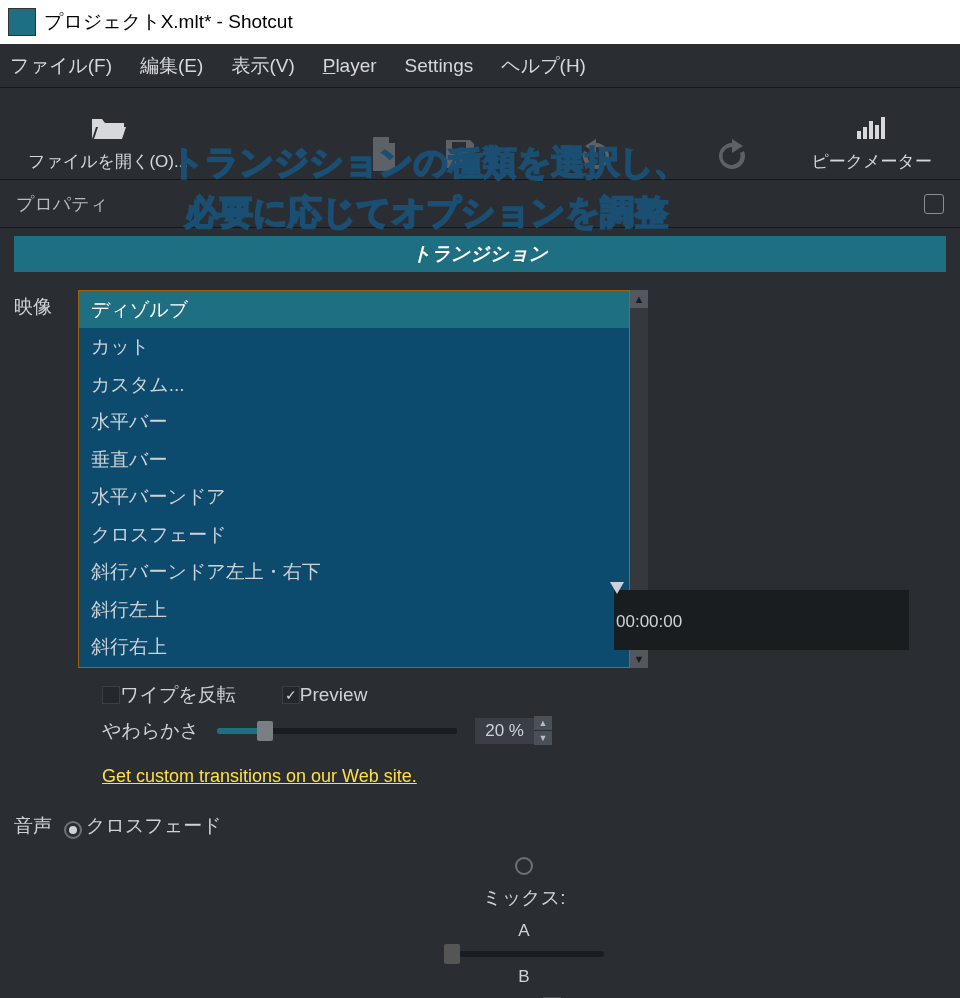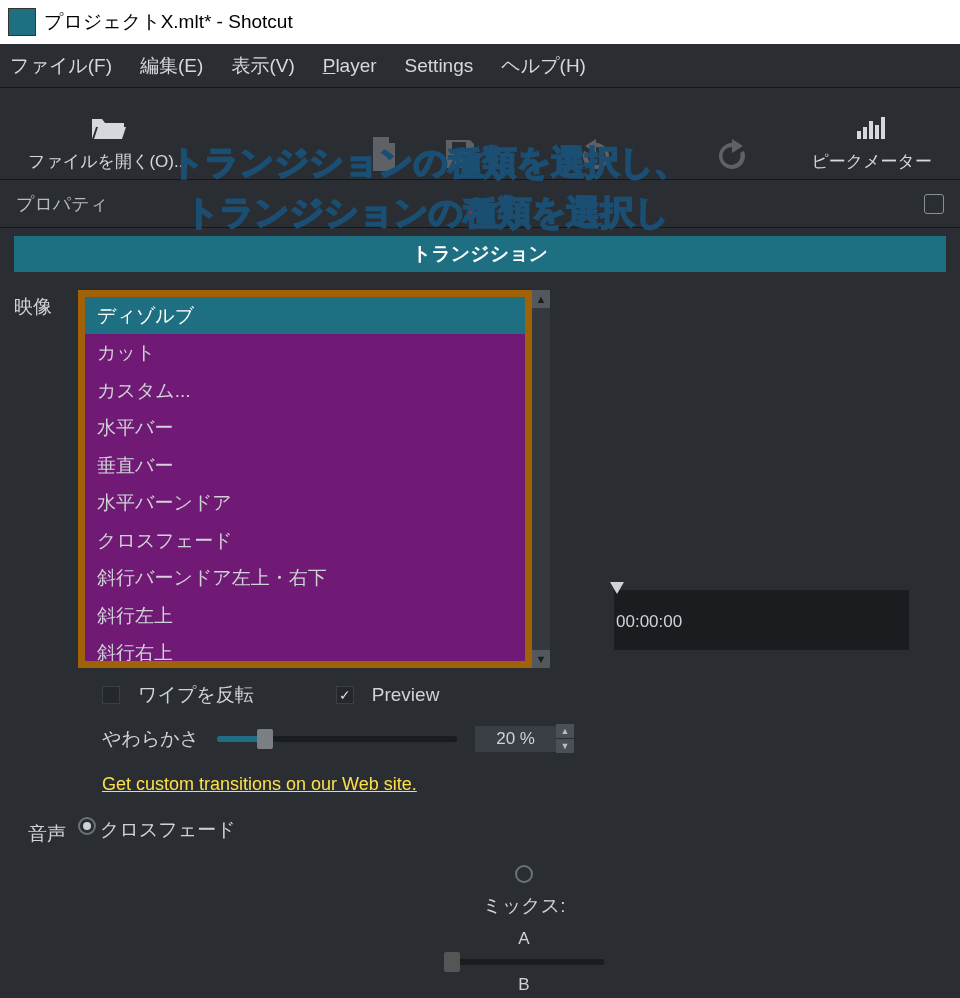--- a/index.html
+++ b/index.html
@@ -19,56 +19,56 @@
 .tool-btn svg { fill: #d6d8db; stroke: none; }
 
 .overlay-line1 { position: absolute; top: 140px; left: 170px; font-size: 34px; font-weight: bold; color: #ff1a1a; -webkit-text-stroke: 2px #1a4f73; z-index: 50; }
 .overlay-line2 { position: absolute; top: 190px; left: 185px; font-size: 34px; font-weight: bold; color: #ff1a1a; -webkit-text-stroke: 2px #1a4f73; z-index: 50; }
 
 .panel-header { background: #2a2e33; height: 48px; display: flex; align-items: center; justify-content: space-between; padding: 0 16px; border-bottom: 1px solid #15171a; }
 .panel-header .title { color: #b7bbc0; font-size: 18px; }
 .panel-header .detach { width: 20px; height: 20px; border: 1px solid #8a8f94; border-radius: 3px; cursor: pointer; }
 
 .content { padding: 8px 14px 0 14px; }
-.section-title-bar { background: #1f6f82; color: #fff; text-align: center; font-size: 19px; font-weight: bold; padding: 5px 4px; }
+.section-title-bar { background: #1f6f82; color: #fff; text-align: center; font-size: 19px; font-weight: bold; padding: 5px 4px; font-style: italic; }
 
 .video-row { display: flex; gap: 18px; margin-top: 18px; align-items: flex-start; }
 .row-label { color: #cfd2d6; font-size: 19px; width: 46px; padding-top: 4px; }
 .listbox-wrap { position: relative; display: flex; }
-.listbox { background: #701a75; width: 454px; height: 378px; border: 7px solid #a16207; overflow: hidden; }
+.listbox { background: #0c4a6e; width: 552px; height: 378px; border: 1px solid #a16207; overflow: hidden; }
 .list-item { padding: 4px 12px; font-size: 19px; color: #cfd2d6; cursor: pointer; line-height: 1.55; }
 .list-item.selected { background: #1f6f82; color: #fff; }
 .list-scrollbar { width: 18px; background: #35393e; display: flex; flex-direction: column; justify-content: space-between; }
 .list-scrollbar .arrow-btn { height: 18px; background: #53585e; display: flex; align-items: center; justify-content: center; font-size: 11px; color: #1a1d20; cursor: pointer; }
 .list-scrollbar .track { flex: 1; background: #35393e; }
 
 .right-ruler { position: absolute; top: 590px; left: 614px; width: 295px; height: 60px; background: #1a1d20; }
 .right-ruler .marker { position: absolute; top: -8px; left: -4px; width: 0; height: 0; border-left: 7px solid transparent; border-right: 7px solid transparent; border-top: 12px solid #cfd2d6; }
 .right-ruler .time { position: absolute; top: 22px; left: 2px; font-size: 17px; color: #cfd2d6; }
 
 .options-col { margin-left: 88px; margin-top: 14px; }
-.opt-row { display: flex; align-items: center; gap: 18px; margin-bottom: 16px; }
+.opt-row { display: flex; align-items: center; margin-bottom: 8px; }
 .checkbox { width: 18px; height: 18px; background: #24272c; border: 1px solid #3a3f45; display: flex; align-items: center; justify-content: center; cursor: pointer; }
 .checkbox.checked::after { content: "✓"; color: #ddd; font-size: 14px; }
 .opt-label { font-size: 19px; color: #cfd2d6; }
 
 .slider-row { display: flex; align-items: center; gap: 18px; margin-bottom: 20px; }
 .slider { position: relative; width: 240px; height: 6px; background: #1a1d20; border-radius: 2px; cursor: pointer; }
 .slider .fill { position: absolute; height: 6px; background: #1f6f82; border-radius: 2px; }
 .slider .thumb { position: absolute; top: -7px; width: 16px; height: 20px; background: #7a7f85; border-radius: 2px; }
 .slider.disabled .fill { background: #555; }
 .slider.disabled .thumb { background: #555; }
 .spin-box { display: flex; align-items: center; }
-.spin-value { background: #3a3f45; color: #cfd2d6; padding: 3px 21px; font-size: 17px; min-width: 56px; text-align: right; }
+.spin-value { background: #3a3f45; color: #cfd2d6; padding: 3px 10px; font-size: 17px; min-width: 56px; text-align: right; }
 .spin-arrows { display: flex; flex-direction: column; }
 .spin-arrows .sa { width: 18px; height: 14px; background: #4a5057; display: flex; align-items: center; justify-content: center; font-size: 9px; color: #bbb; cursor: pointer; margin-bottom: 1px; }
 
 .link-row { font-size: 18px; color: #fde047; text-decoration: underline; cursor: pointer; margin-bottom: 22px; }
 
-.audio-row { display: flex; align-items: flex-start; gap: 4px; margin-left: 14px; }
+.audio-row { display: flex; align-items: flex-end; gap: 4px; margin-left: 0; }
 .radio { width: 18px; height: 18px; border: 2px solid #6d7279; border-radius: 50%; display: flex; align-items: center; justify-content: center; cursor: pointer; }
 .radio.selected::after { content: ""; width: 8px; height: 8px; background: #cfd2d6; border-radius: 50%; }
 
 .mix-row { display: flex; align-items: center; gap: 10px; margin-left: 88px; margin-top: 18px; flex-direction: column; }
 .ab-label { font-size: 17px; margin: 0 6px; }
 </style>
 </head>
 <body>
 
 <div class="titlebar">
@@ -134,21 +134,21 @@
           <rect x="14" y="8" width="4" height="18"></rect>
           <rect x="20" y="12" width="4" height="14"></rect>
           <rect x="26" y="4" width="4" height="22"></rect>
         </svg>
     </span>
     <span>ピークメーター</span>
   </div>
 </div>
 
 <div class="overlay-line1">トランジションの種類を選択し、</div>
-<div class="overlay-line2">トランジションの種類を選択し</div>
+<div class="overlay-line2">必要に応じてオプションを調整</div>
 
 <div class="panel-header">
   <div class="title">プロパティ</div>
   <div class="detach"></div>
 </div>
 
 <div class="content">
   <div class="section-title-bar">トランジション</div>
 
   <div class="video-row">

